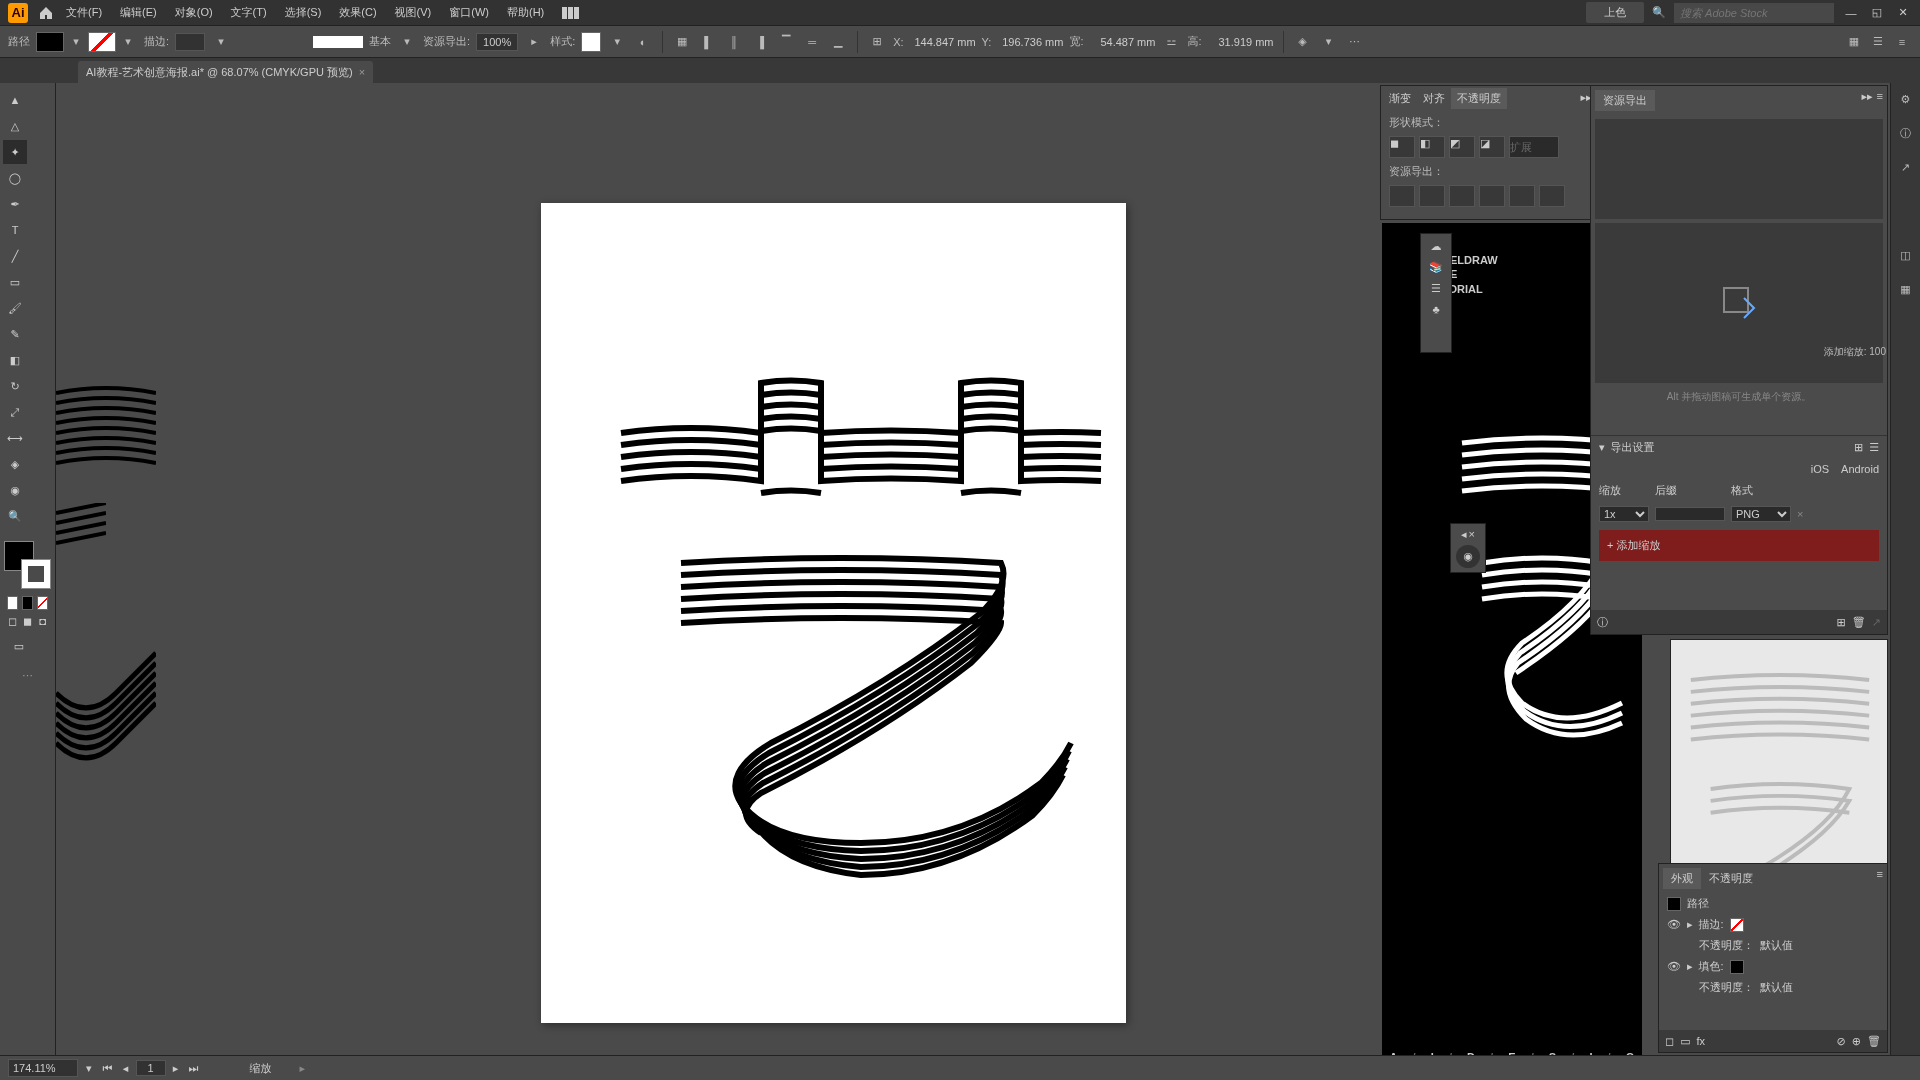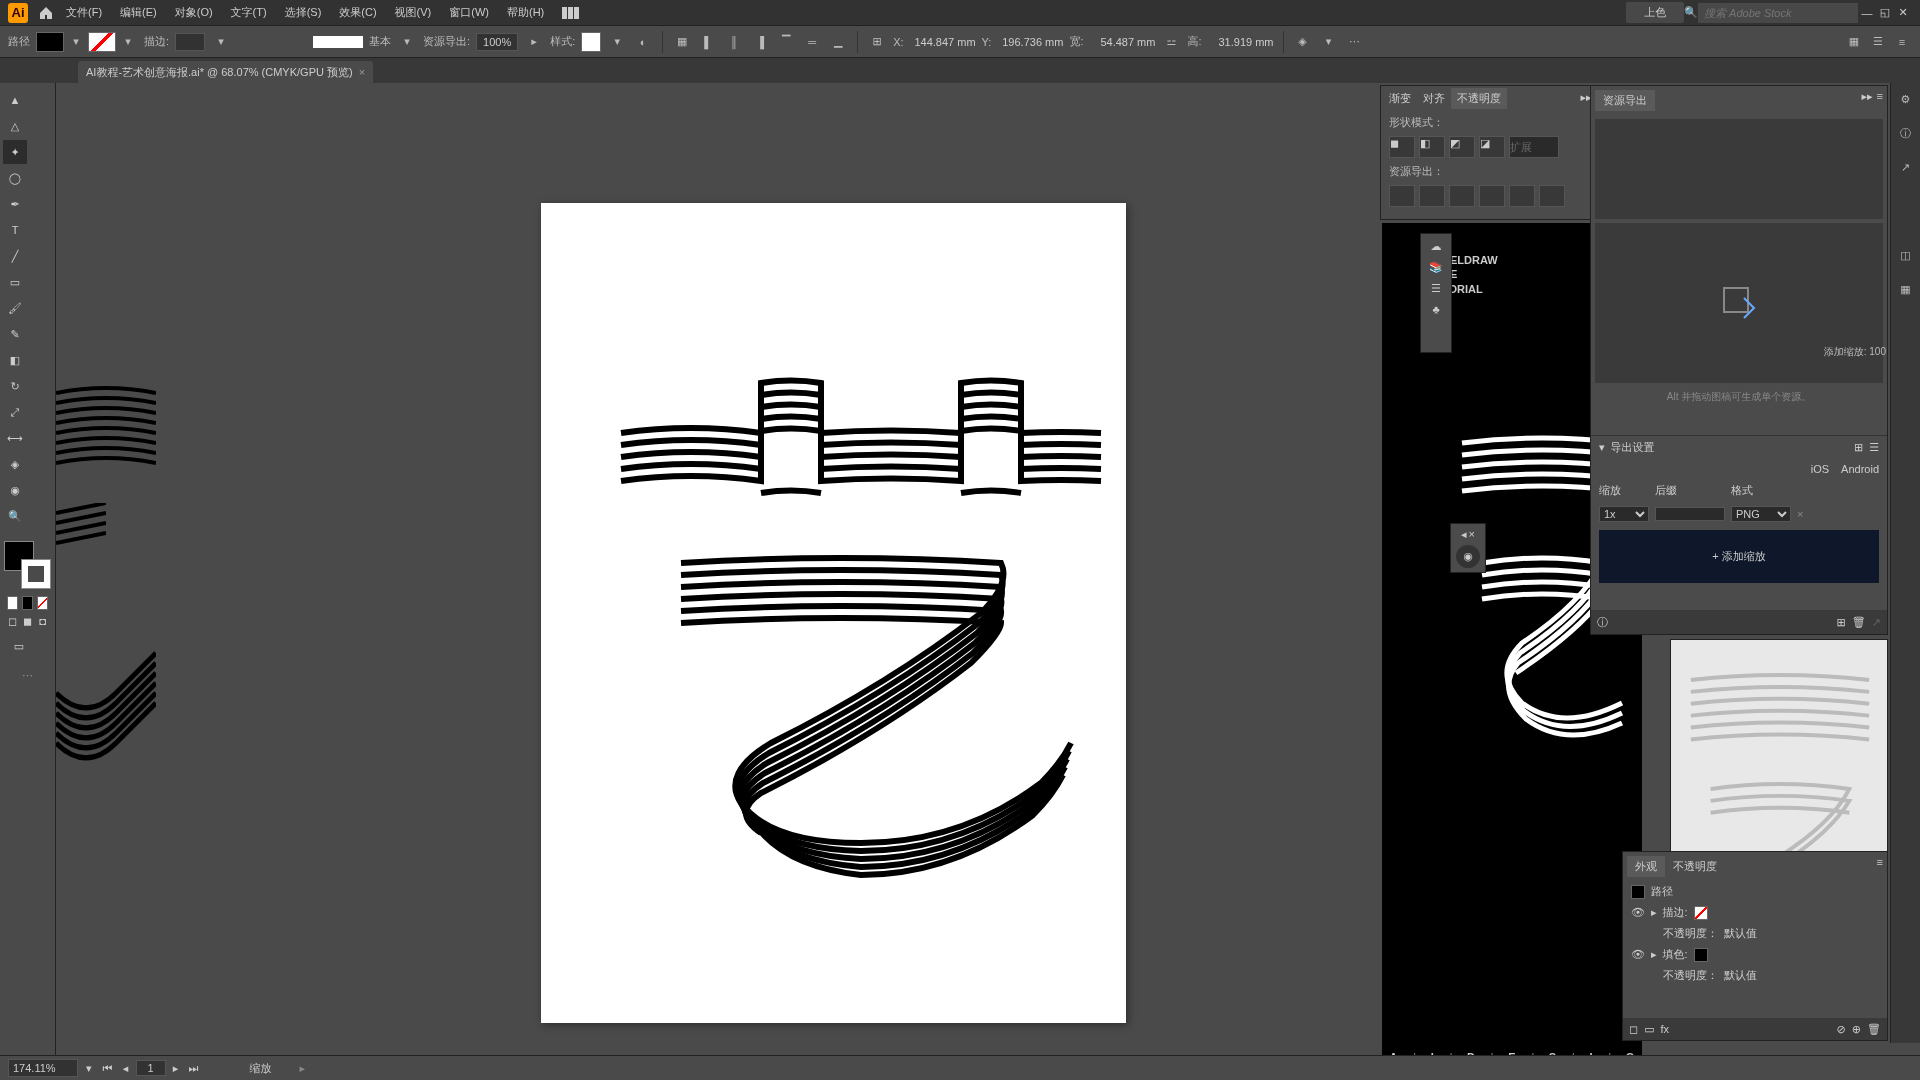--- a/index.html
+++ b/index.html
@@ -1,21 +1,21 @@
 <!DOCTYPE html>
 <html><head>
 <meta charset="utf-8">
 <style>
 *{margin:0;padding:0;box-sizing:border-box;font-family:"Microsoft YaHei",sans-serif;font-size:11px;color:#ccc}
 body{background:#323232;width:1920px;height:1080px;overflow:hidden;position:relative}
 .menubar{height:25px;background:#323232;display:flex;align-items:center;padding:0 8px;gap:2px}
 .menubar .logo{width:20px;height:20px;background:#ff9a00;border-radius:3px;display:flex;align-items:center;justify-content:center;color:#2d0000;font-weight:bold;font-size:13px;margin-right:6px}
 .menubar .home{width:20px;height:20px;display:flex;align-items:center;justify-content:center}
 .menubar .menu-item{padding:4px 8px;cursor:pointer}
-.menubar .right{margin-left:auto;display:flex;align-items:center;}
+.menubar .right{margin-left:auto;display:flex;align-items:center;gap:8px}
 .menubar .workspace{padding:3px 18px;background:#484848;border-radius:2px}
 .menubar .search{width:160px;height:20px;background:#484848;border:none;padding:0 6px;color:#888;font-style:italic}
 .menubar .wbtn{width:18px;height:18px;display:flex;align-items:center;justify-content:center;cursor:pointer}
 .controlbar{height:33px;background:#4a4a4a;border-top:1px solid #222;border-bottom:1px solid #222;display:flex;align-items:center;padding:0 8px;gap:6px}
 .controlbar .lbl{color:#bbb;white-space:nowrap}
 .controlbar .swatch{width:28px;height:20px;border:1px solid #666;display:inline-block}
 .controlbar .numinput{width:42px;height:18px;background:#323232;border:1px solid #555;text-align:center;color:#ccc}
 .controlbar .valinput{width:66px;height:18px;background:transparent;border:none;color:#ccc;text-align:right}
 .controlbar .sep{width:1px;height:22px;background:#333;margin:0 3px}
 .controlbar .icn{width:20px;height:20px;display:flex;align-items:center;justify-content:center;cursor:pointer;color:#bbb}
@@ -29,33 +29,33 @@
 .toolbox .tool.active{background:#2c2c2c}
 .toolbox .colorbox{width:48px;height:48px;position:relative;margin:6px 2px}
 .toolbox .fillsw{position:absolute;top:0;left:0;width:30px;height:30px;background:#000;border:1px solid #888}
 .toolbox .strokesw{position:absolute;bottom:0;right:0;width:30px;height:30px;background:#fff;border:1px solid #888}
 .toolbox .strokesw::after{content:"";position:absolute;inset:6px;background:#4a4a4a}
 .toolbox .minisw{width:14px;height:14px;border:1px solid #666;margin:1px}
 .canvas{position:absolute;left:56px;top:0;right:540px;bottom:0;overflow:hidden}
 .artboard{position:absolute;left:485px;top:120px;width:585px;height:820px;background:#fff;box-shadow:2px 2px 8px rgba(0,0,0,.4)}
 .stripeart{position:absolute}
 .cursor-hand{position:absolute;left:552px;top:260px;font-size:14px;color:#000}
-.panels-right{position:absolute;right:0;top:0;width:540px;bottom:12px;display:flex}
+.panels-right{position:absolute;right:0;top:0;width:540px;bottom:0;display:flex}
 .panelstrip{width:30px;background:#383838;border-left:1px solid #222;display:flex;flex-direction:column;align-items:center;padding-top:6px;gap:14px}
 .panelstrip .picon{width:20px;height:20px;display:flex;align-items:center;justify-content:center;cursor:pointer;color:#bbb}
 .refimg{position:absolute;top:140px;left:2px;width:260px;height:870px;background:#000;overflow:hidden}
 .floatpanel{position:absolute;background:#4b4b4b;border:1px solid #222}
 .fpanel-export{right:32px;top:2px;width:298px;height:550px}
 .fpanel-export .hdr{display:flex;padding:4px;gap:4px}
 .fpanel-export .hdr .etab{padding:3px 8px;cursor:pointer}
 .fpanel-export .preview{height:160px;background:#3a3a3a;margin:4px;display:flex;align-items:center;justify-content:center;position:relative}
 .fpanel-export .hint{color:#888;font-size:10px;text-align:center;padding:0 20px;line-height:1.6}
 .fpanel-export .setrow{display:flex;align-items:center;padding:4px 8px;gap:6px}
-.fpanel-export .addbtn{width:calc(100% - 16px);margin:4px 8px;padding:19px;background:#0f172a;text-align:center;cursor:pointer}
-.fpanel-appear{right:32px;bottom:2px;width:266px;height:190px}
+.fpanel-export .addbtn{width:calc(100% - 16px);margin:4px 8px;padding:8px;background:#7f1d1d;cursor:pointer}
+.fpanel-appear{right:32px;bottom:2px;width:230px;height:190px}
 .fpanel-appear .hdr{display:flex;padding:4px}
 .fpanel-appear .atab{padding:3px 8px;cursor:pointer}
 .fpanel-appear .atab.active{background:#5a5a5a}
 .fpanel-appear .arow{display:flex;align-items:center;padding:3px 8px;gap:6px}
 .fpanel-appear .eye{width:14px;height:14px}
 .fpanel-appear .asw{width:14px;height:14px;border:1px solid #666}
 .fpanel-appear .ftr{position:absolute;bottom:0;left:0;right:0;height:22px;background:#3a3a3a;display:flex;align-items:center;padding:0 6px;gap:6px}
 .statusbar{position:absolute;bottom:0;left:0;right:0;height:25px;background:#4a4a4a;border-top:1px solid #222;display:flex;align-items:center;padding:0 8px;gap:8px}
 .statusbar .zoominput{width:70px;height:18px;background:#323232;border:1px solid #555;padding:0 4px}
 .statusbar .navbtns{display:flex;gap:2px}

